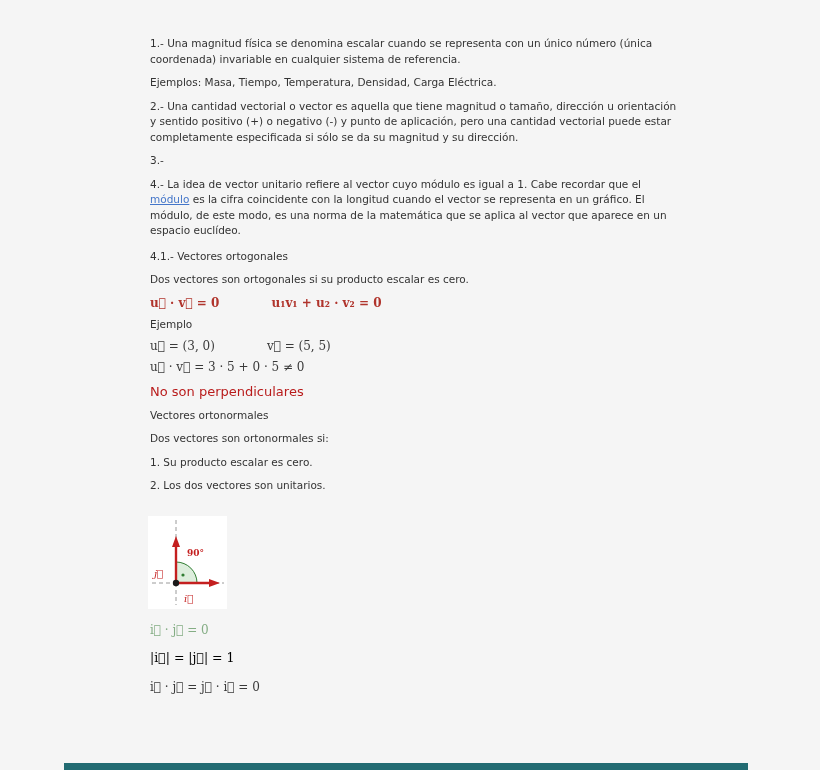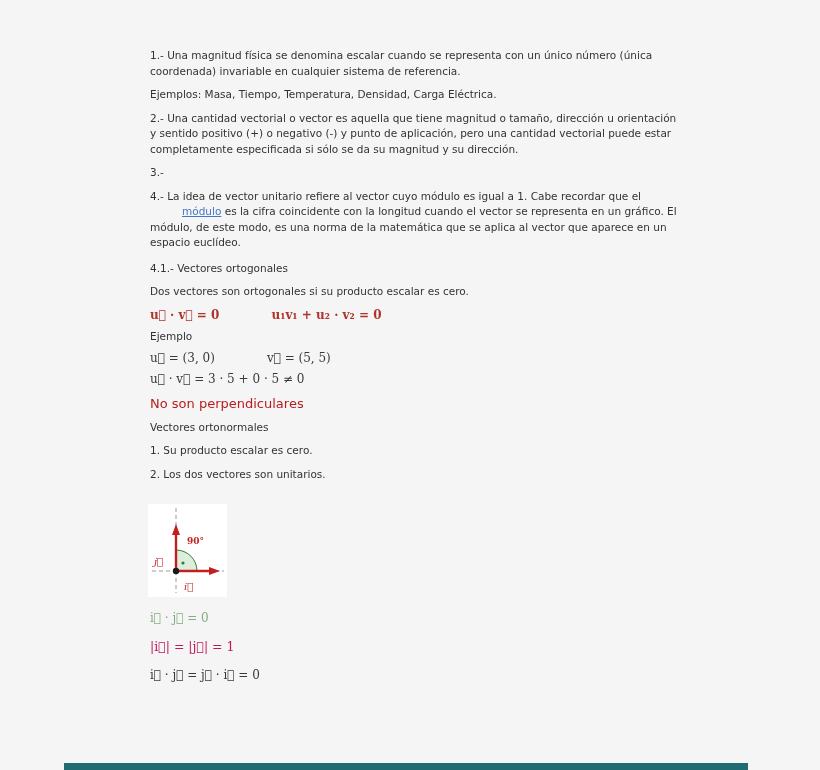--- a/index.html
+++ b/index.html
@@ -1,28 +1,28 @@
 <!DOCTYPE html>
 <html><head>
 <meta charset="utf-8">
 <style>
   html,body{margin:0;padding:0;}
   body{width:820px;height:770px;font-family:"DejaVu Sans",sans-serif;}
   .page{position:relative;width:820px;height:770px;background:#f5f5f5;overflow:hidden;}
-  .content{position:absolute;left:150px;top:48px;width:530px;color:#333333;
+  .content{position:absolute;left:150px;top:36px;width:530px;color:#333333;
            font-size:10.5px;line-height:15.5px;}
   .content p{margin:0 0 8px 0;}
   .h41{margin-top:10px !important;}
-  .link{color:#4476c9;text-decoration:underline;cursor:pointer;margin-left:32px;}
+  .link{color:#4476c9;text-decoration:underline;cursor:pointer;}
   .row{display:flex;gap:52px;margin:0 0 6px 0;align-items:baseline;}
   .f{font-family:"DejaVu Serif",serif;}
   .f-red{color:#b0342c;font-weight:bold;font-size:12px;}
   .f-dark{color:#3a3a3a;font-size:12px;}
   .f-green{color:#84ad84;font-size:12px;margin:14px 0 12px 0 !important;}
-  .f-softred{color:#be185d;font-size:12.5px;margin:0 0 14px 0 !important;}
+  .f-softred{color:#000000;font-size:12.5px;margin:0 0 14px 0 !important;}
   .f-bottom{margin:0 0 14px 0 !important;}
   .ej{margin:4px 0 6px 0 !important;}
   .notperp{color:#b91c1c;font-size:13px;line-height:16px;margin:2px 0 8px 0 !important;}
   .diagram{width:79px;height:93px;background:#ffffff;margin:22px 0 0 -2px;text-align:center;}
   .fbar{position:absolute;left:64px;bottom:0;width:684px;height:7px;background:#226b72;}
   svg text{font-family:"DejaVu Serif",serif;}
 </style>
 </head>
 <body>
 
@@ -54,20 +54,21 @@
       <span class="f f-dark">u⃗ = (3, 0)</span>
       <span class="f f-dark">v⃗ = (5, 5)</span>
     </div>
 
     <p class="f f-dark">u⃗ · v⃗ = 3 · 5 + 0 · 5 ≠ 0</p>
 
     <p class="notperp">No son perpendiculares</p>
 
     <p>Vectores ortonormales</p>
 
+    <p>Dos vectores son ortonormales si:</p>
 
     <p>1. Su producto escalar es cero.</p>
 
     <p>2. Los dos vectores son unitarios.</p>
 
     <div class="diagram">
       <svg width="79" height="93" viewBox="0 0 79 93" xmlns="http://www.w3.org/2000/svg">
         <rect x="0" y="0" width="79" height="93" fill="#ffffff"></rect>
         <line x1="28" y1="4" x2="28" y2="89" stroke="#9a9a9a" stroke-width="1" stroke-dasharray="4 3"></line>
         <line x1="4" y1="67" x2="76" y2="67" stroke="#9a9a9a" stroke-width="1" stroke-dasharray="4 3"></line>

